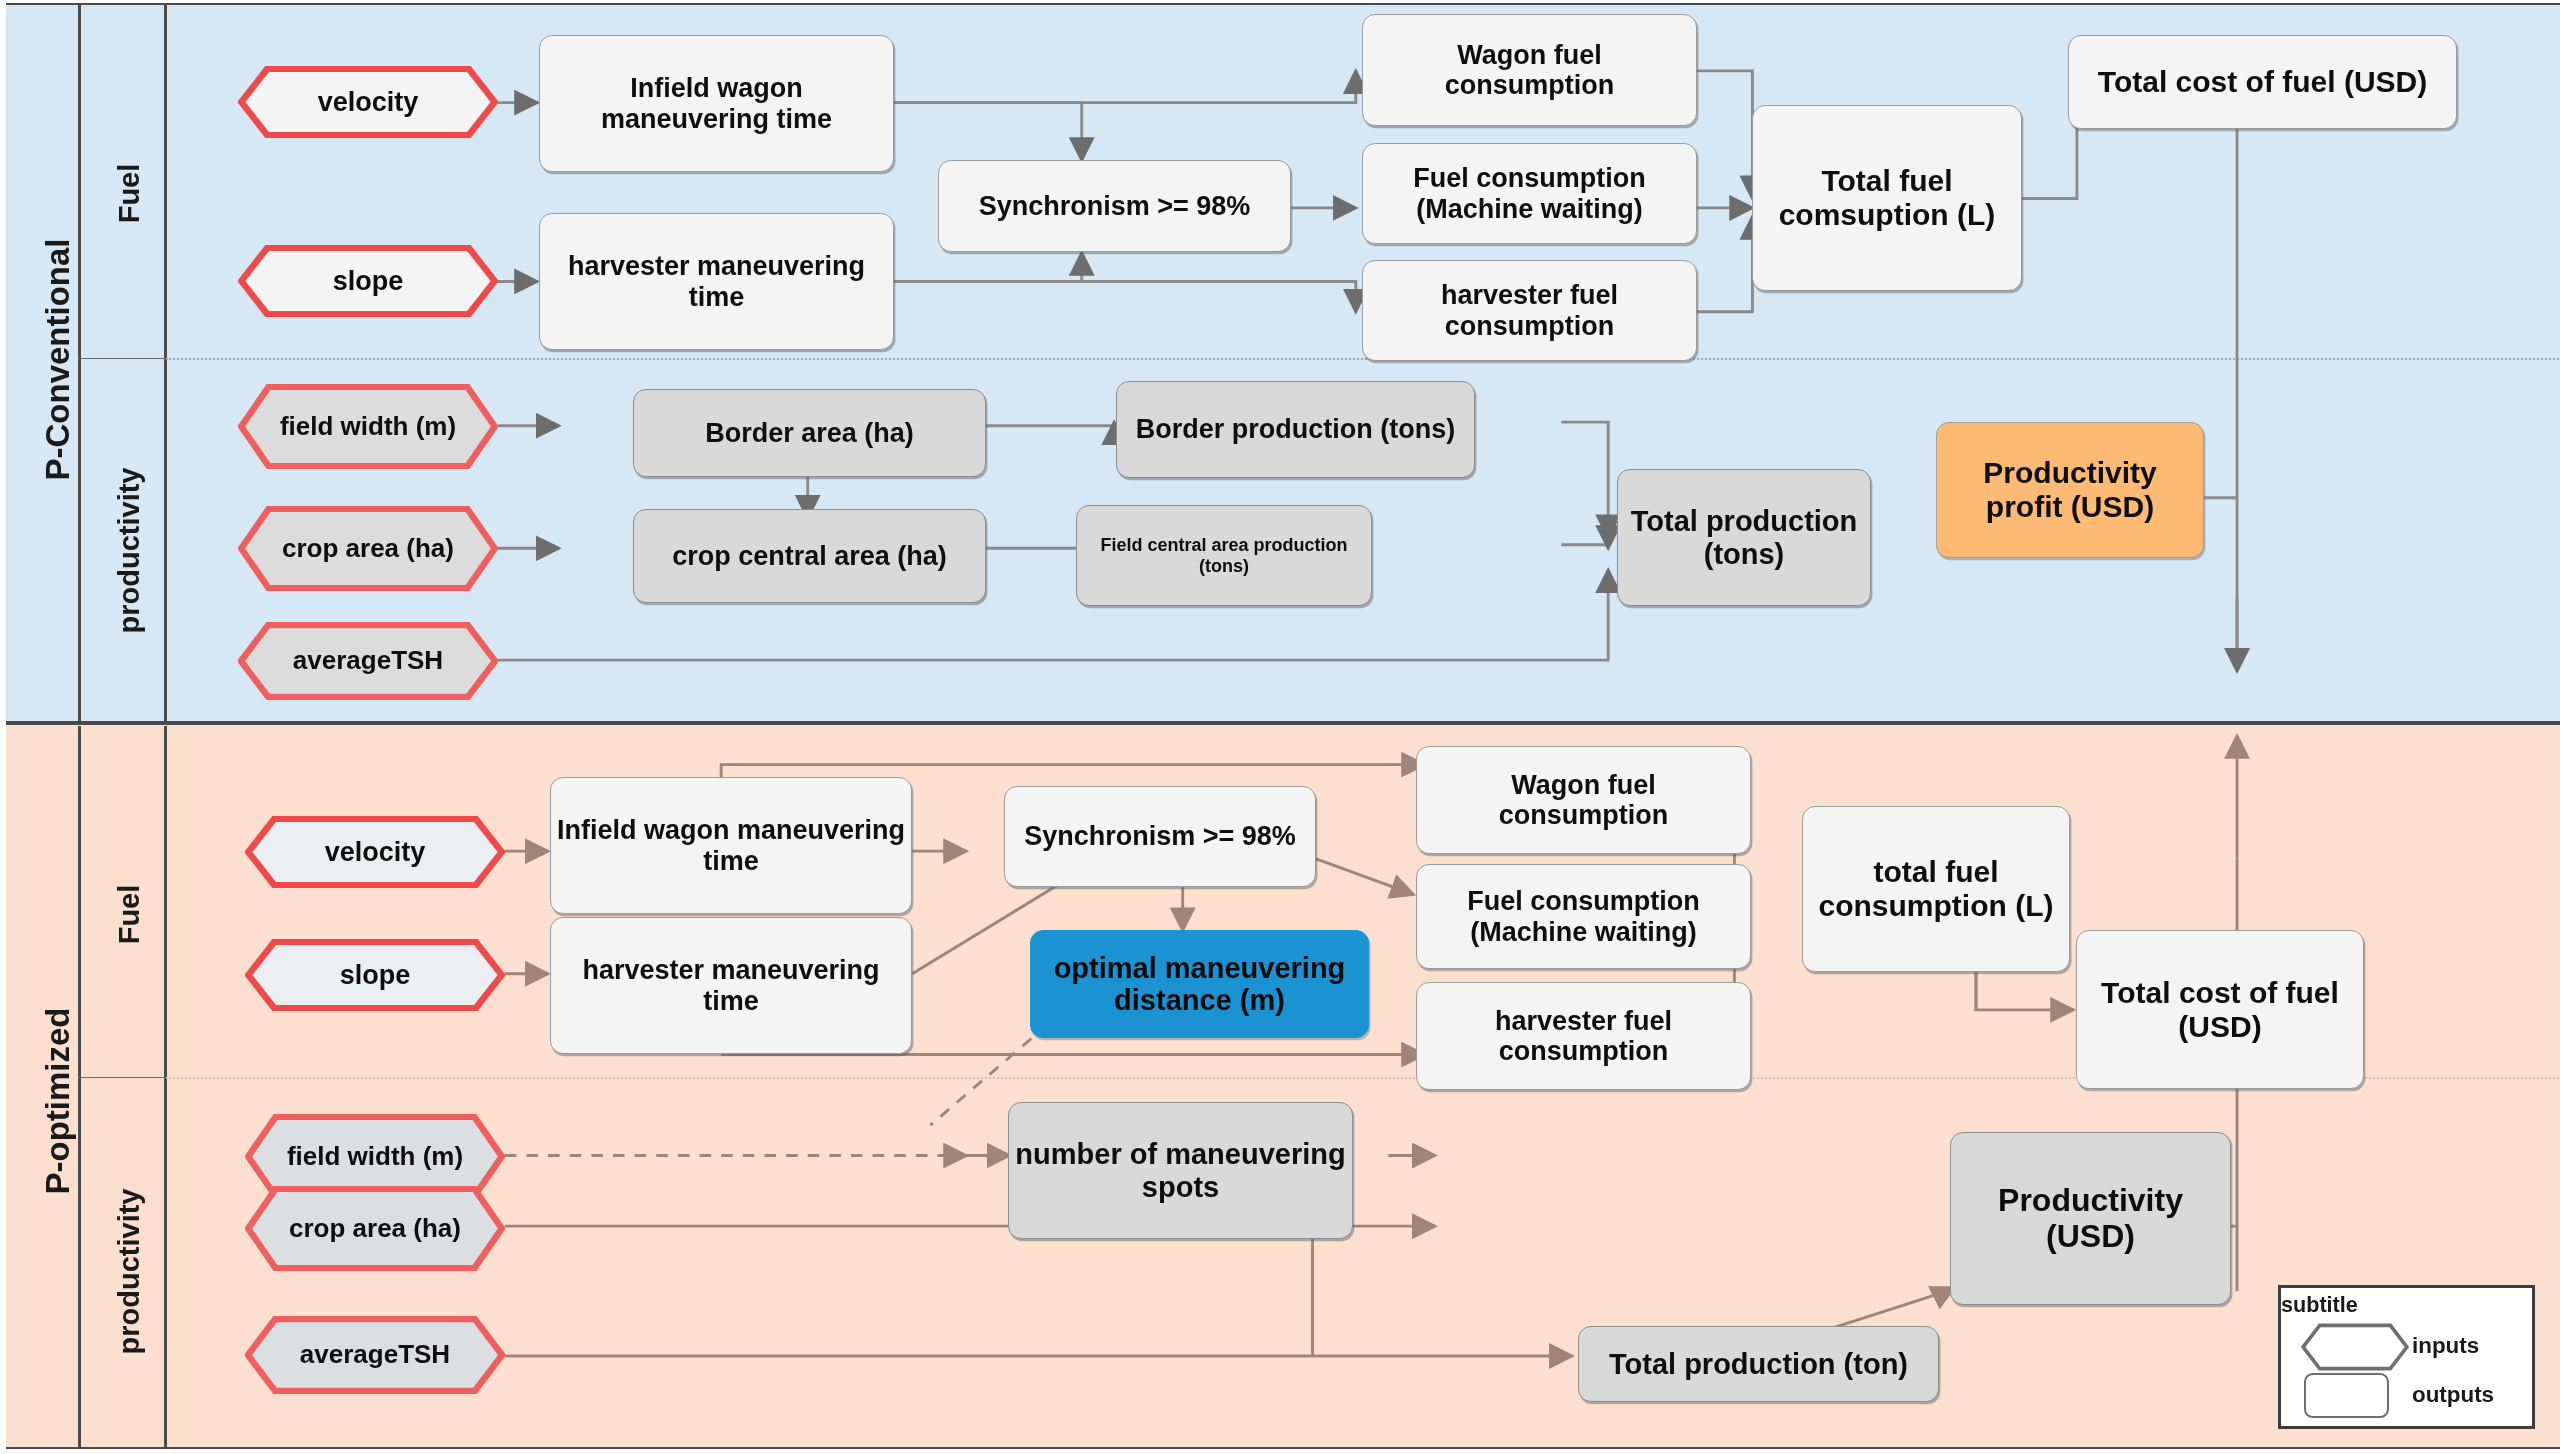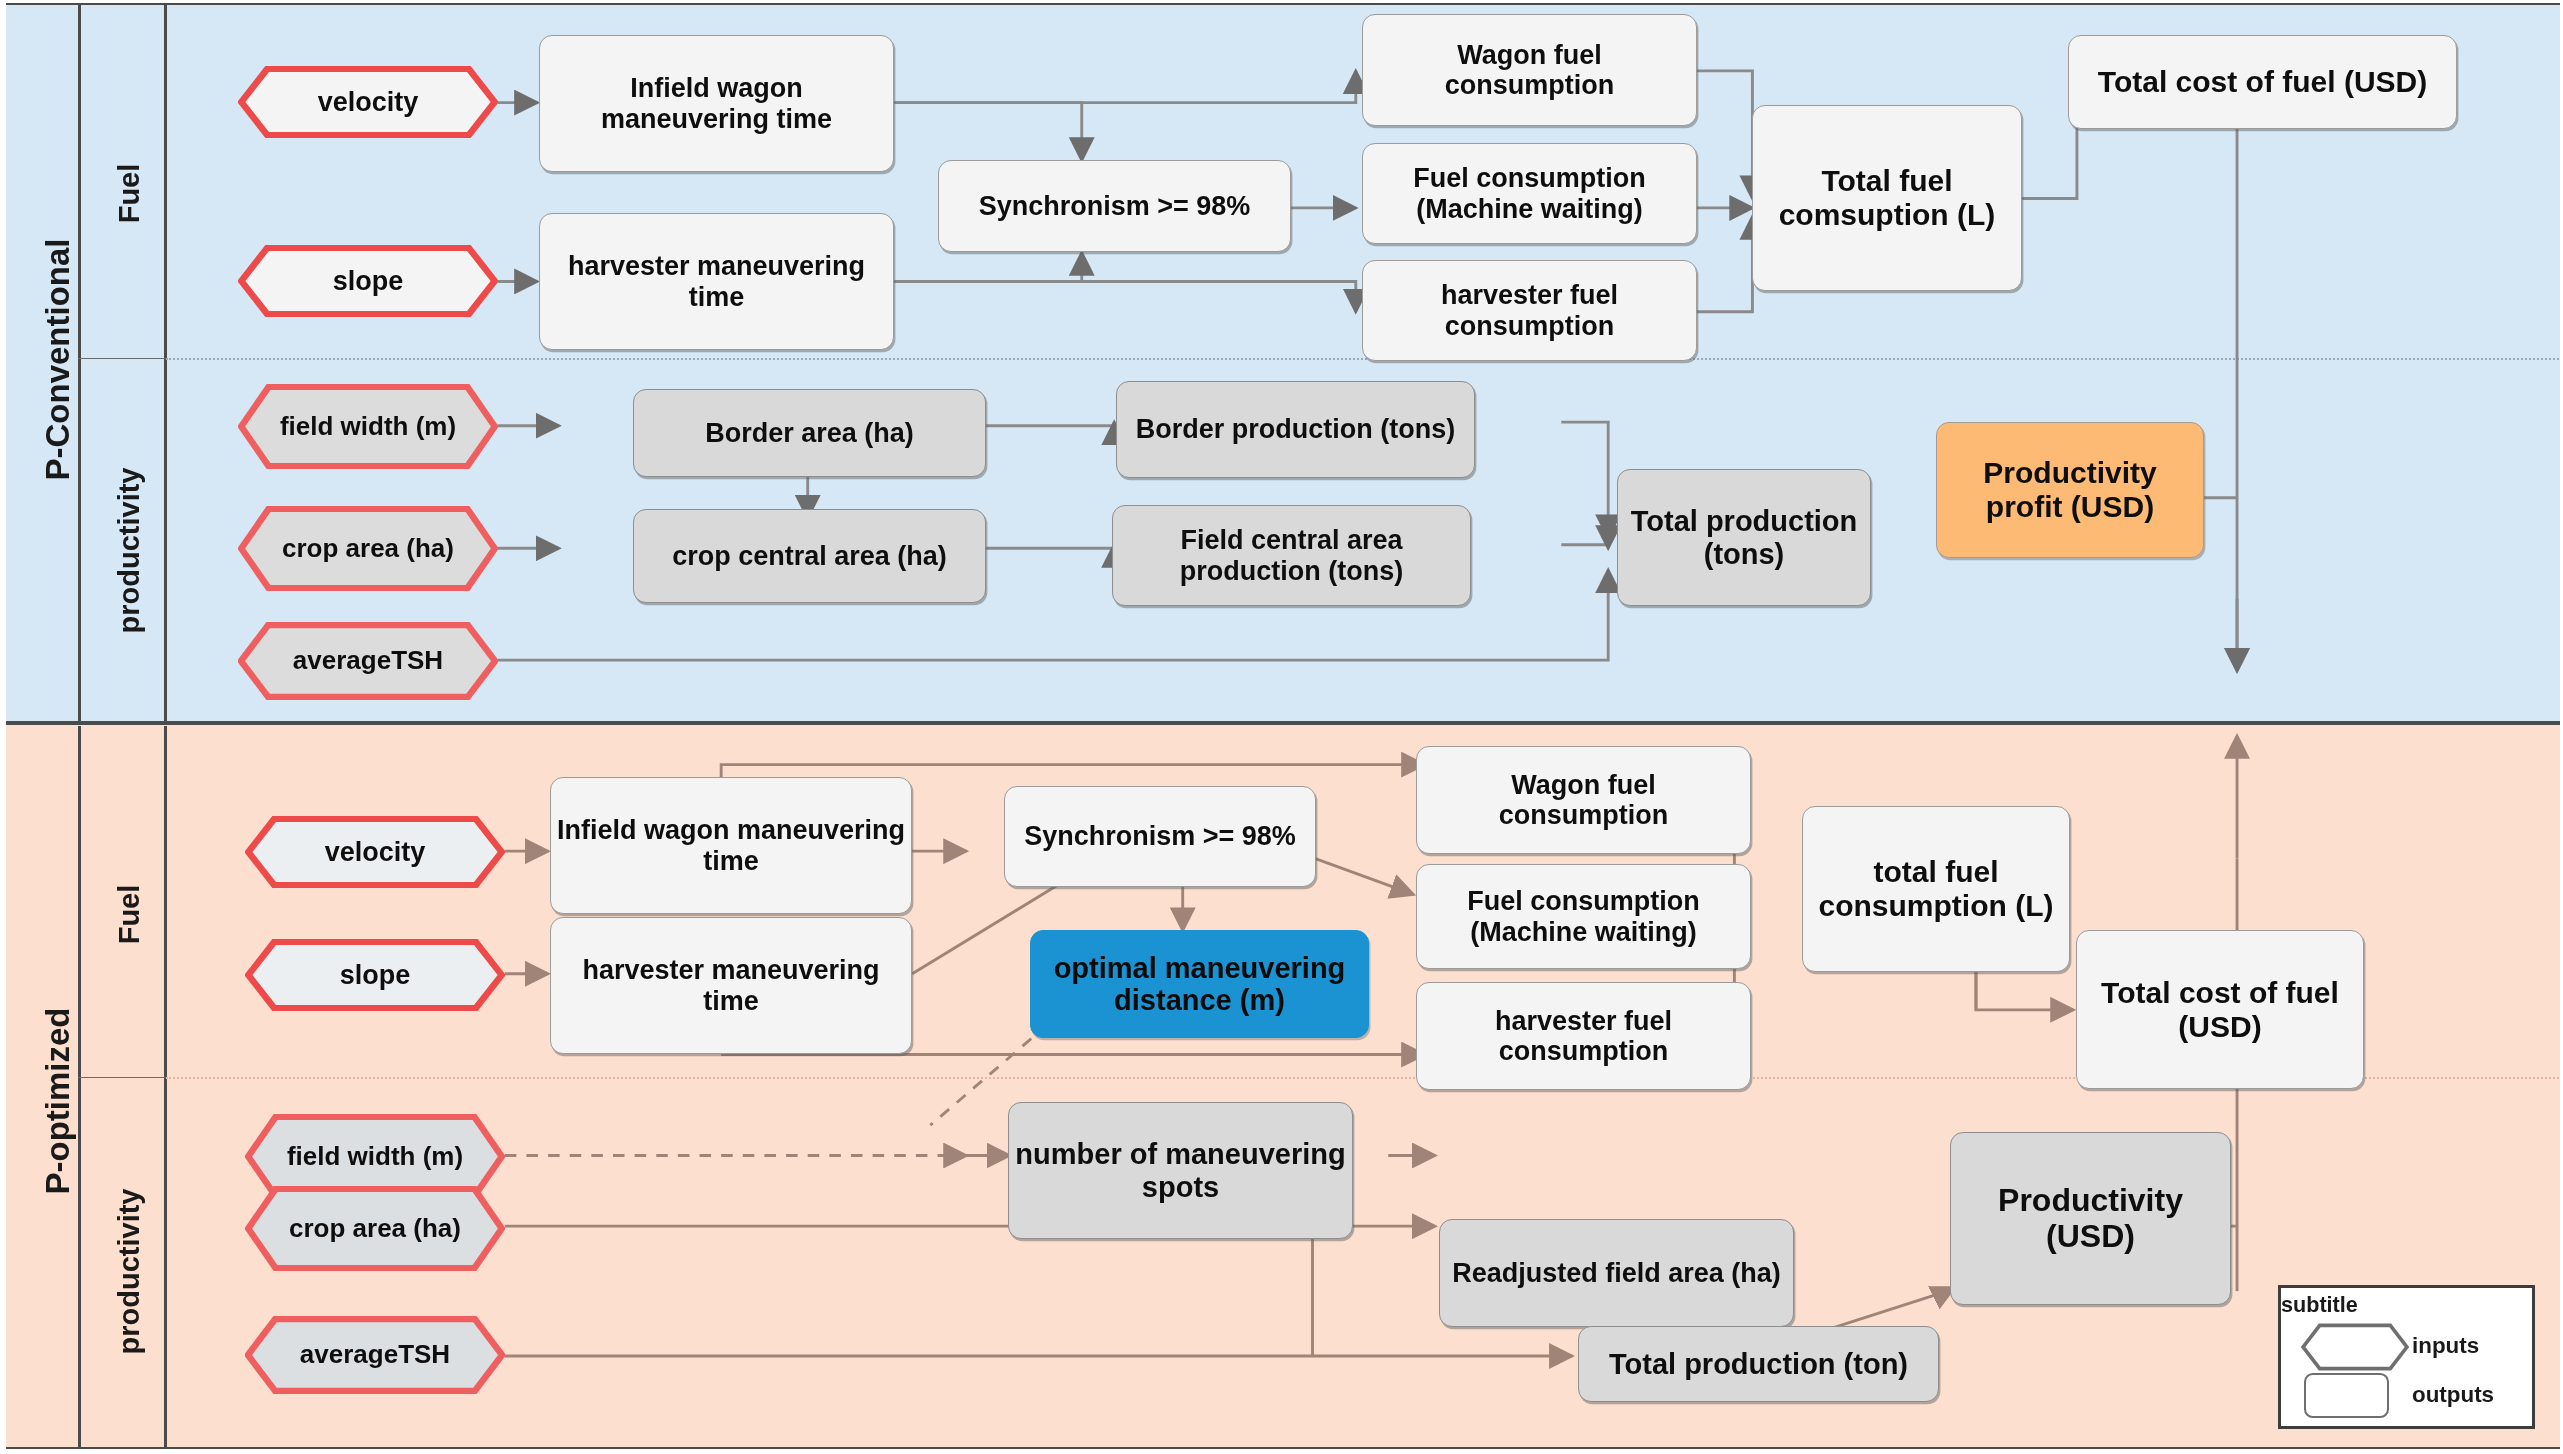--- a/index.html
+++ b/index.html
@@ -259,21 +259,21 @@
     </svg>
     <div class="hexlabel" style="font-size:26px;">averageTSH</div>
   </div>
 
   <div class="node grey" style="left:633px;top:389px;width:353px;height:88px;font-size:27px;">Border area (ha)</div>
 
   <div class="node grey" style="left:633px;top:509px;width:353px;height:94px;font-size:27px;">crop central area (ha)</div>
 
   <div class="node grey" style="left:1116px;top:381px;width:359px;height:97px;font-size:27px;">Border production (tons)</div>
 
-  <div class="node grey" style="left:1112px;top:505px;width:359px;height:101px;font-size:27px;">Field central area production (tons)</div>
+  <div class="node grey" style="left:1076px;top:505px;width:296px;height:101px;font-size:18px;">Field central area production (tons)</div>
 
   <div class="node grey" style="left:1617px;top:469px;width:254px;height:137px;font-size:29px;">Total production (tons)</div>
 
   <div class="node greyd" style="left:1936px;top:422px;width:268px;height:136px;font-size:30px;">Productivity profit  (USD)</div>
 
 
   <div class="hexwrap" style="left:245px;top:816px;width:260px;height:72px;">
     <svg viewBox="0 0 360 100" width="260" height="72">
       <polygon points="40,4 320,4 356,50 320,96 40,96 4,50" fill="#eceff1" stroke="#ef4a4a" stroke-width="9"></polygon>
     </svg>
@@ -322,21 +322,20 @@
   <div class="hexwrap" style="left:245px;top:1316px;width:260px;height:78px;">
     <svg viewBox="0 0 360 108" width="260" height="78">
       <polygon points="42,4 318,4 356,54 318,104 42,104 4,54" fill="#dcdfe2" stroke="#ef5f5f" stroke-width="9"></polygon>
     </svg>
     <div class="hexlabel" style="font-size:26px;">averageTSH</div>
   </div>
 
   <div class="node grey" style="left:1008px;top:1102px;width:345px;height:137px;font-size:29px;">number of maneuvering spots</div>
 
 
-  <div class="node grey" style="left:1439px;top:1219px;width:355px;height:108px;font-size:27px;">Readjusted field area (ha)</div>
 
   <div class="node grey" style="left:1578px;top:1326px;width:361px;height:76px;font-size:29px;">Total production (ton)</div>
 
   <div class="node grey" style="left:1950px;top:1132px;width:281px;height:173px;font-size:32px;">Productivity (USD)</div>
 
   <div id="legend">
     <div class="lg-title">subtitle</div>
     <svg class="lg-hex" width="108" height="48" viewBox="0 0 150 66">
       <polygon points="26,3 124,3 147,33 124,63 26,63 3,33" fill="#ffffff" stroke="#6f6f6f" stroke-width="5"></polygon>
     </svg>

